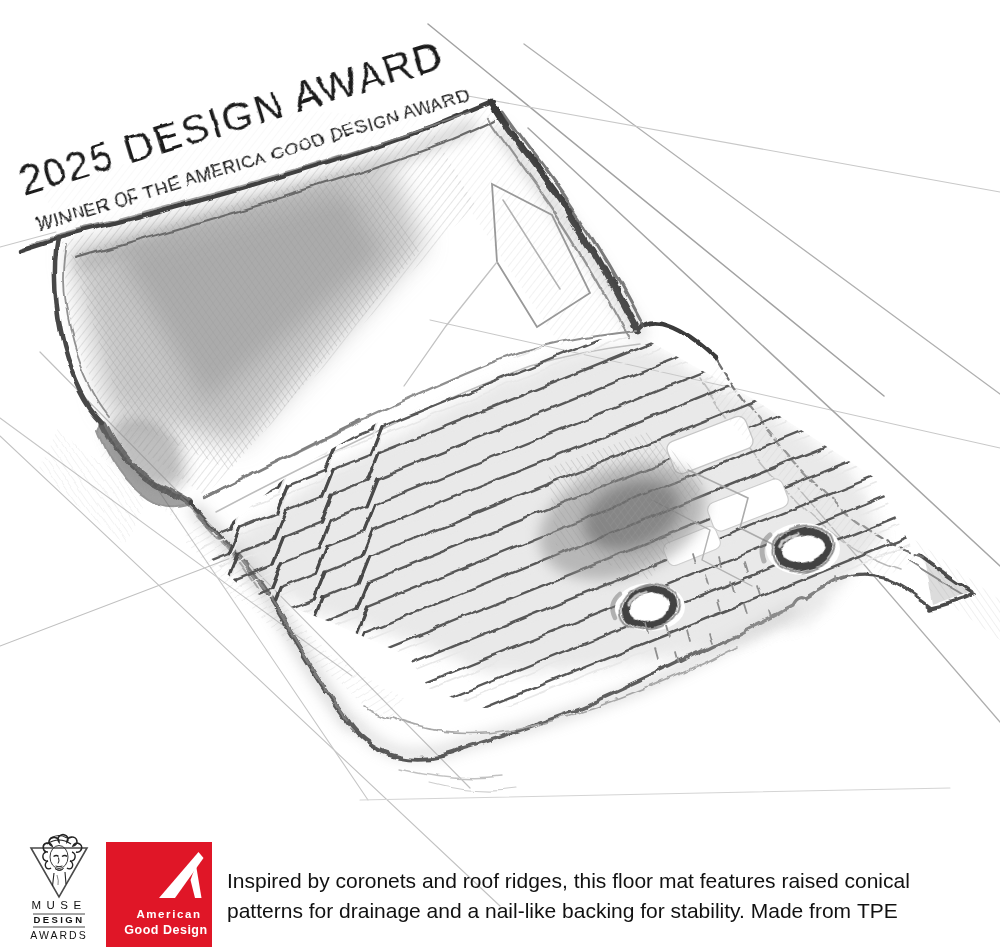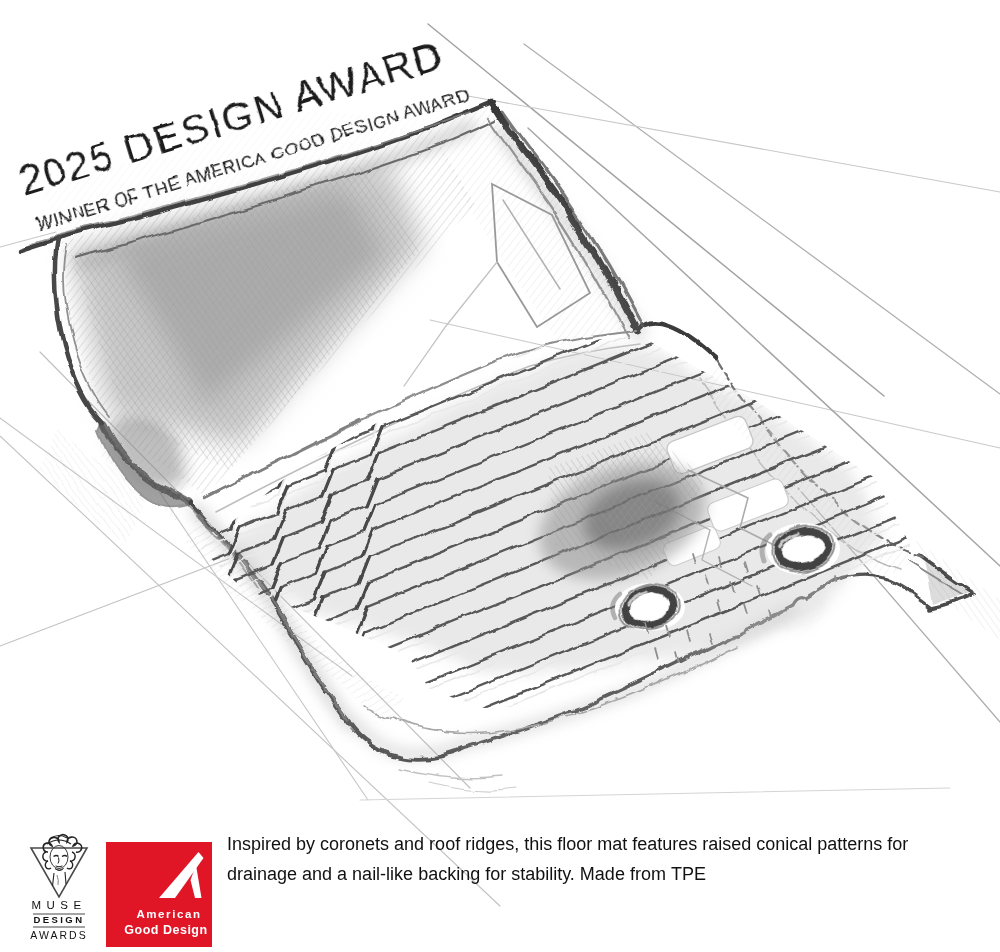--- a/index.html
+++ b/index.html
@@ -342,15 +342,15 @@
   <rect width="106" height="105" fill="#e01627"></rect>
 
   <path d="M53,56 L92.5,10 L97.5,16 L69,56 Z" fill="#fff"></path>
   <path d="M84.5,38 L90,23 L95.5,56 L89,56 Z" fill="#fff"></path>
 
   <text x="63" y="76" text-anchor="middle" font-size="11.5" font-weight="bold" letter-spacing="1.6" fill="#fff" font-family="Liberation Sans, sans-serif">American</text>
 
   <text x="60" y="92" text-anchor="middle" font-size="12.5" font-weight="bold" letter-spacing="0.5" fill="#fff" font-family="Liberation Sans, sans-serif">Good Design</text>
 </svg>
 
-<div style="position:absolute;left:227px;top:829px;width:700px;font-size:18px;line-height:30px;color:#111;">Inspired by coronets and roof ridges, this floor mat features raised conical patterns for drainage and a nail-like backing for stability. Made from&nbsp;TPE</div>
+<div style="position:absolute;left:227px;top:866px;width:700px;font-size:21px;line-height:30px;color:#111;">Inspired by coronets and roof ridges, this floor mat features raised conical patterns for drainage and a nail-like backing for stability. Made from&nbsp;TPE</div>
 
 </div>
 
 </body></html>

